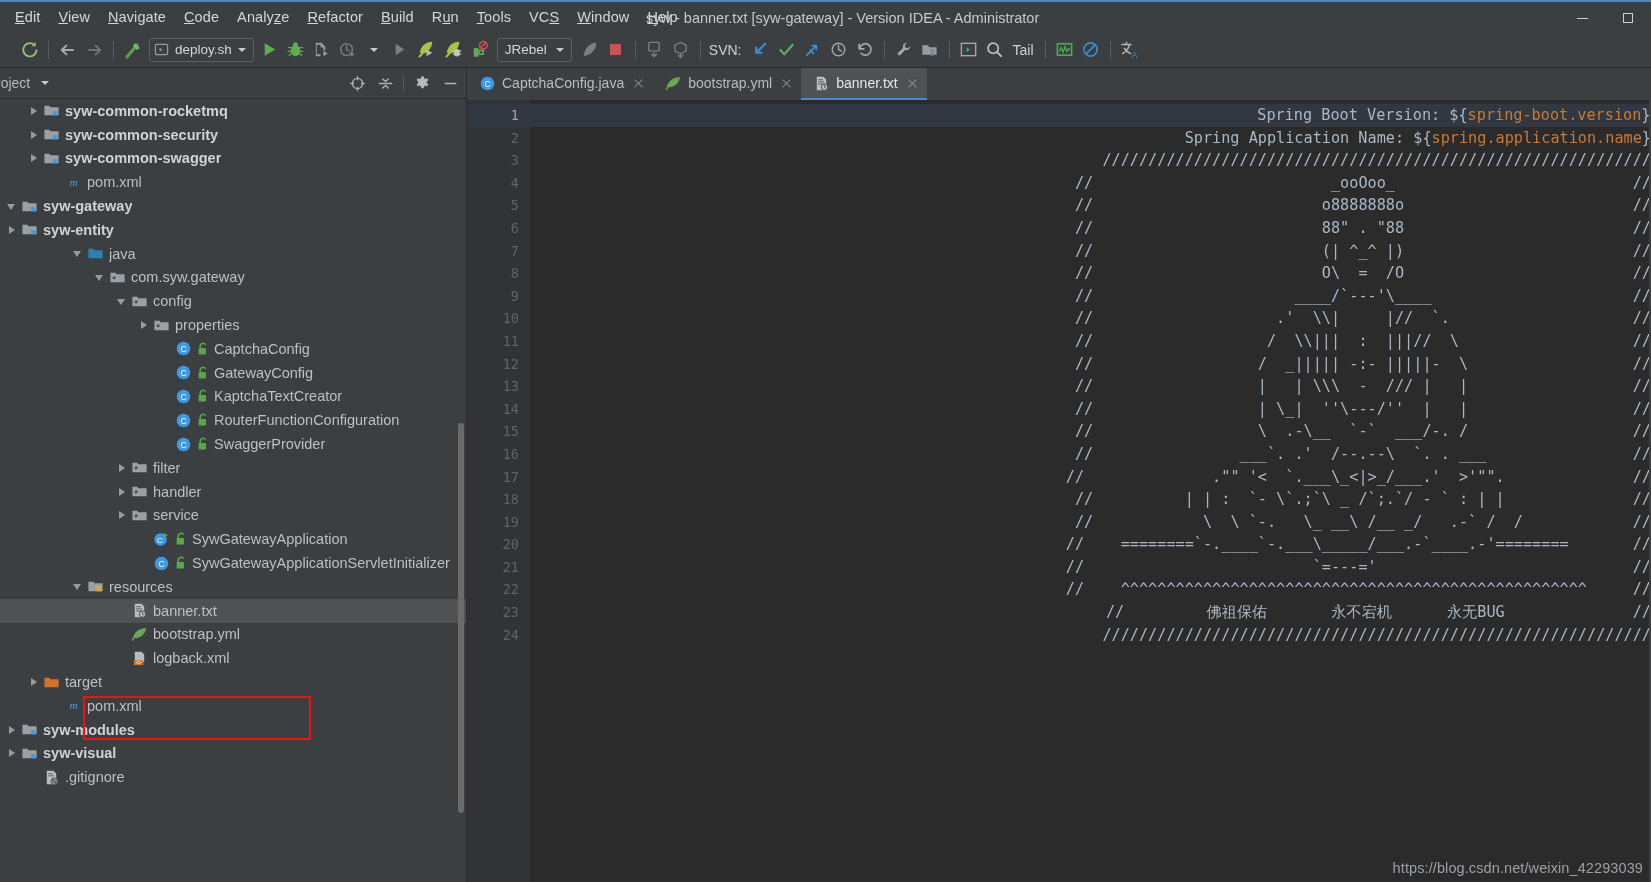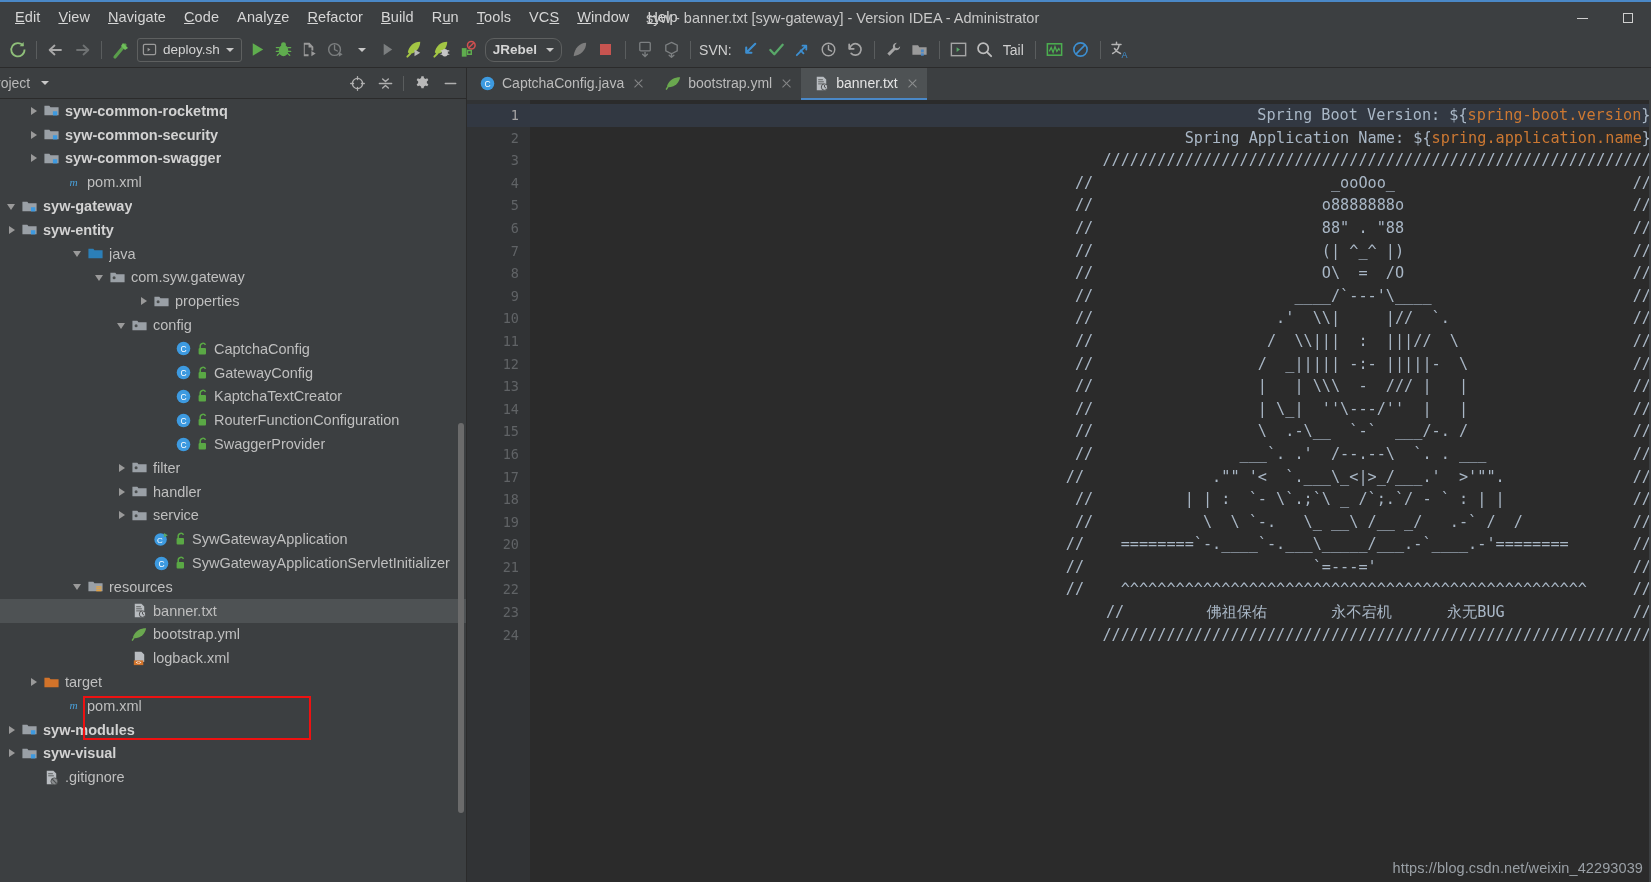--- a/index.html
+++ b/index.html
@@ -33,36 +33,36 @@
   .win-btn {
     width:46px; height:32px; display:flex; align-items:center; justify-content:center;
     cursor:default;
   }
   .win-btn .bar { width:11px; height:1px; background:#cfcfcf; }
   .win-btn .sq { width:10px; height:10px; border:1px solid #cfcfcf; }
 
   
   .toolbar {
     position:absolute; left:0; top:32px; width:1651px; height:36px;
-    background:#3c3f41; display:flex; align-items:center; padding-left:4px;
+    background:#3c3f41; display:flex; align-items:center; padding-left:16px;
     border-bottom:1px solid #2b2b2b;
   }
   .tb { display:flex; align-items:center; justify-content:center;
         height:28px; min-width:26px; padding:0 3px; cursor:default; }
   .tb-sep { width:1px; height:18px; background:#5a5d5e; margin:0 6px; }
   .runcfg {
     display:flex; align-items:center; gap:6px; height:24px;
     border:1px solid #5e6060; border-radius:3px; padding:0 7px 0 4px;
     margin:0 3px; cursor:default;
   }
   .runcfg .lbl { font-size:13.5px; color:#d4d4d4; white-space:nowrap; }
   .jrebel {
     display:flex; align-items:center; gap:9px; height:24px;
-    border:1px solid #5e6060; border-radius:9px; padding:0 7px;
-    margin:0 4px; cursor:default;font-weight:bold;
+    border:1px solid #5e6060; border-radius:3px; padding:0 7px;
+    margin:0 4px; cursor:default;
   }
   .jrebel .lbl { font-size:13.5px; color:#d4d4d4; }
   .tb-text { font-size:14px; color:#cfcfcf; padding:0 5px; white-space:nowrap; cursor:default; }
   .svn-lab { font-size:14px; color:#cfcfcf; padding:0 6px 0 2px; white-space:nowrap; }
   .caret { width:0;height:0;border-left:4px solid transparent;border-right:4px solid transparent;
            border-top:4.5px solid #c8c8c8; }
 
   
   .proj-panel {
     position:absolute; left:0; top:68px; width:467px; height:814px;
@@ -474,34 +474,34 @@
         </div>
         <div class="row">
           <span class="arrow down" style="margin-left: 94px;"></span>
           <span class="ico"><svg width="17" height="17" viewBox="0 0 18 18">
               <path d="M1.5 4h5.2l1.2 1.6H16.5v8.4H1.5z" fill="#9aa0a6"></path>
               <circle cx="5.4" cy="9.2" r="1.6" fill="#4a4d4e"></circle>
             </svg></span>
           <span class="lbl">com.syw.gateway</span>
         </div>
         <div class="row">
+          <span class="arrow down" style="margin-left: 116px;"></span>
+          <span class="ico"><svg width="17" height="17" viewBox="0 0 18 18">
+              <path d="M1.5 4h5.2l1.2 1.6H16.5v8.4H1.5z" fill="#9aa0a6"></path>
+              <circle cx="5.4" cy="9.2" r="1.6" fill="#4a4d4e"></circle>
+            </svg></span>
+          <span class="lbl">config</span>
+        </div>
+        <div class="row">
           <span class="arrow right" style="margin-left: 138px;"></span>
           <span class="ico"><svg width="17" height="17" viewBox="0 0 18 18">
               <path d="M1.5 4h5.2l1.2 1.6H16.5v8.4H1.5z" fill="#9aa0a6"></path>
               <circle cx="5.4" cy="9.2" r="1.6" fill="#4a4d4e"></circle>
             </svg></span>
           <span class="lbl">properties</span>
-        </div>
-        <div class="row">
-          <span class="arrow down" style="margin-left: 116px;"></span>
-          <span class="ico"><svg width="17" height="17" viewBox="0 0 18 18">
-              <path d="M1.5 4h5.2l1.2 1.6H16.5v8.4H1.5z" fill="#9aa0a6"></path>
-              <circle cx="5.4" cy="9.2" r="1.6" fill="#4a4d4e"></circle>
-            </svg></span>
-          <span class="lbl">config</span>
         </div>
         <div class="row">
           <span class="arrow" style="margin-left: 160px;"></span>
           <span class="ico"><svg width="17" height="17" viewBox="0 0 18 18">
               <circle cx="9" cy="9" r="7.2" fill="#3d9ae0"></circle>
               <text x="9" y="12.4" font-size="9" fill="#ffffff" text-anchor="middle" font-family="Liberation Sans, sans-serif">C</text>
             </svg></span>
           <span class="lockico"><svg width="12" height="14" viewBox="0 0 12 14">
               <path d="M3.2 6V4.2a2.8 2.8 0 0 1 5.3-1.3" fill="none" stroke="#5aa845" stroke-width="1.5"></path>
               <rect x="1.6" y="6" width="7.4" height="6.4" rx="1" fill="#5aa845"></rect>

